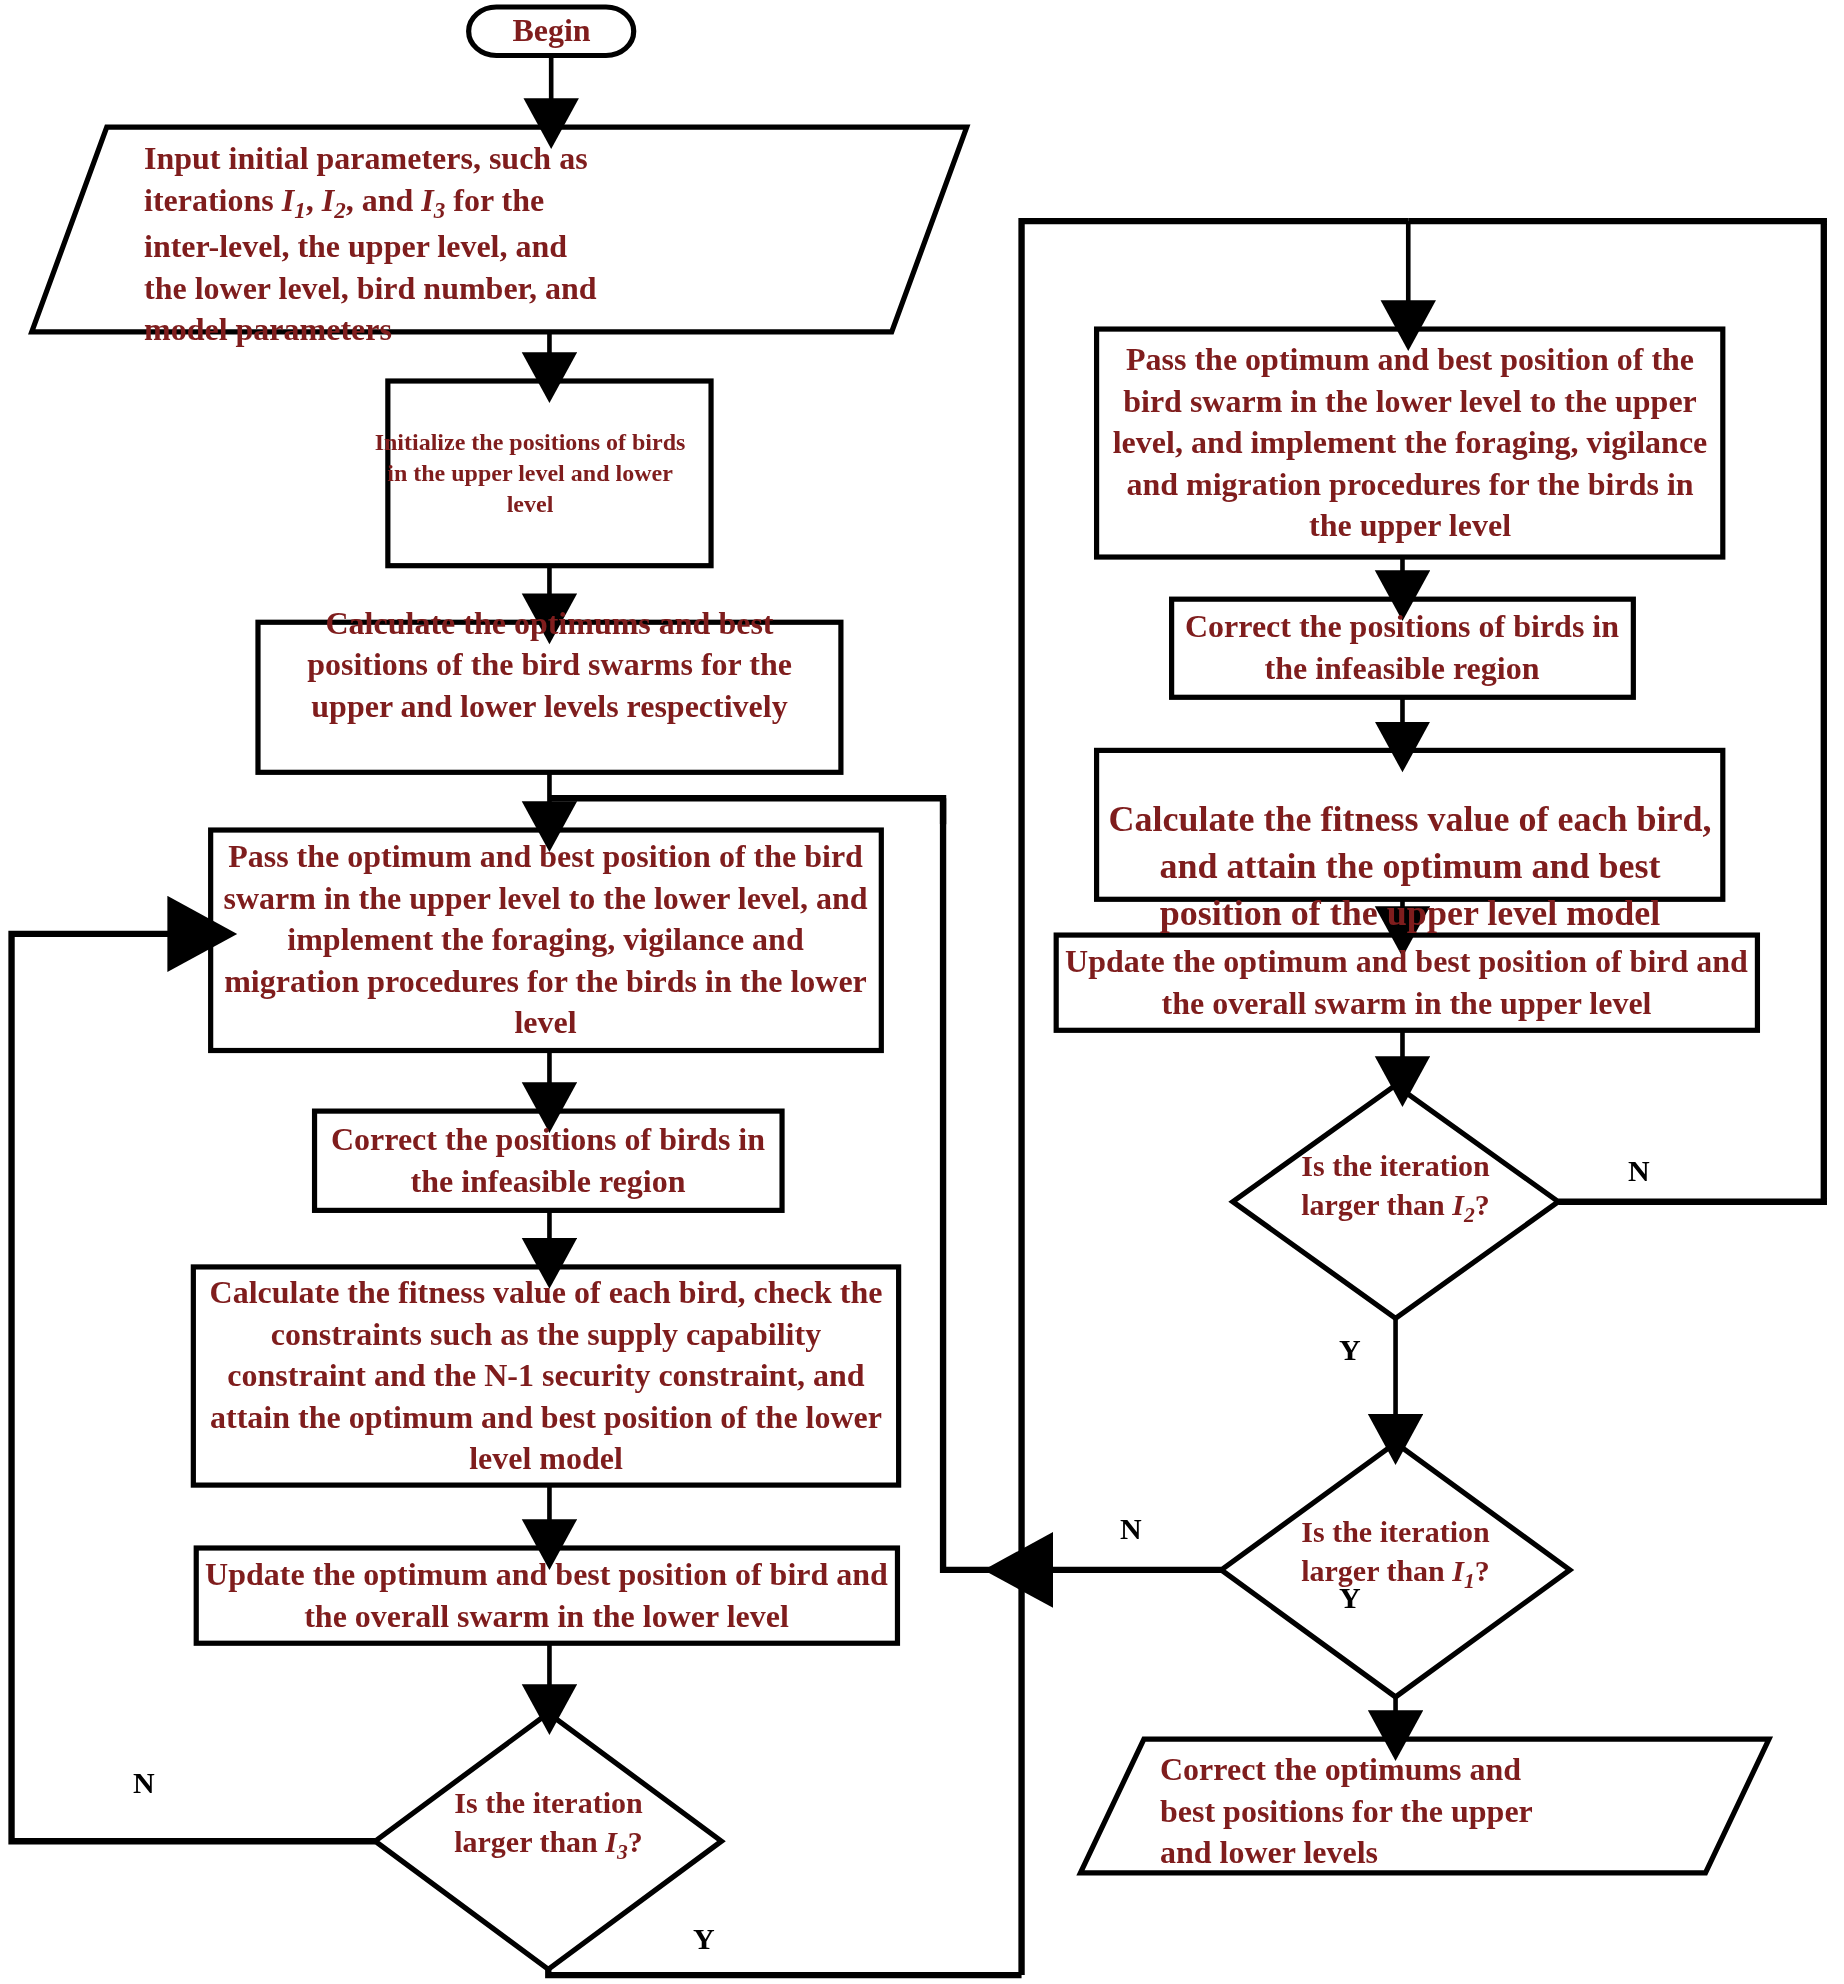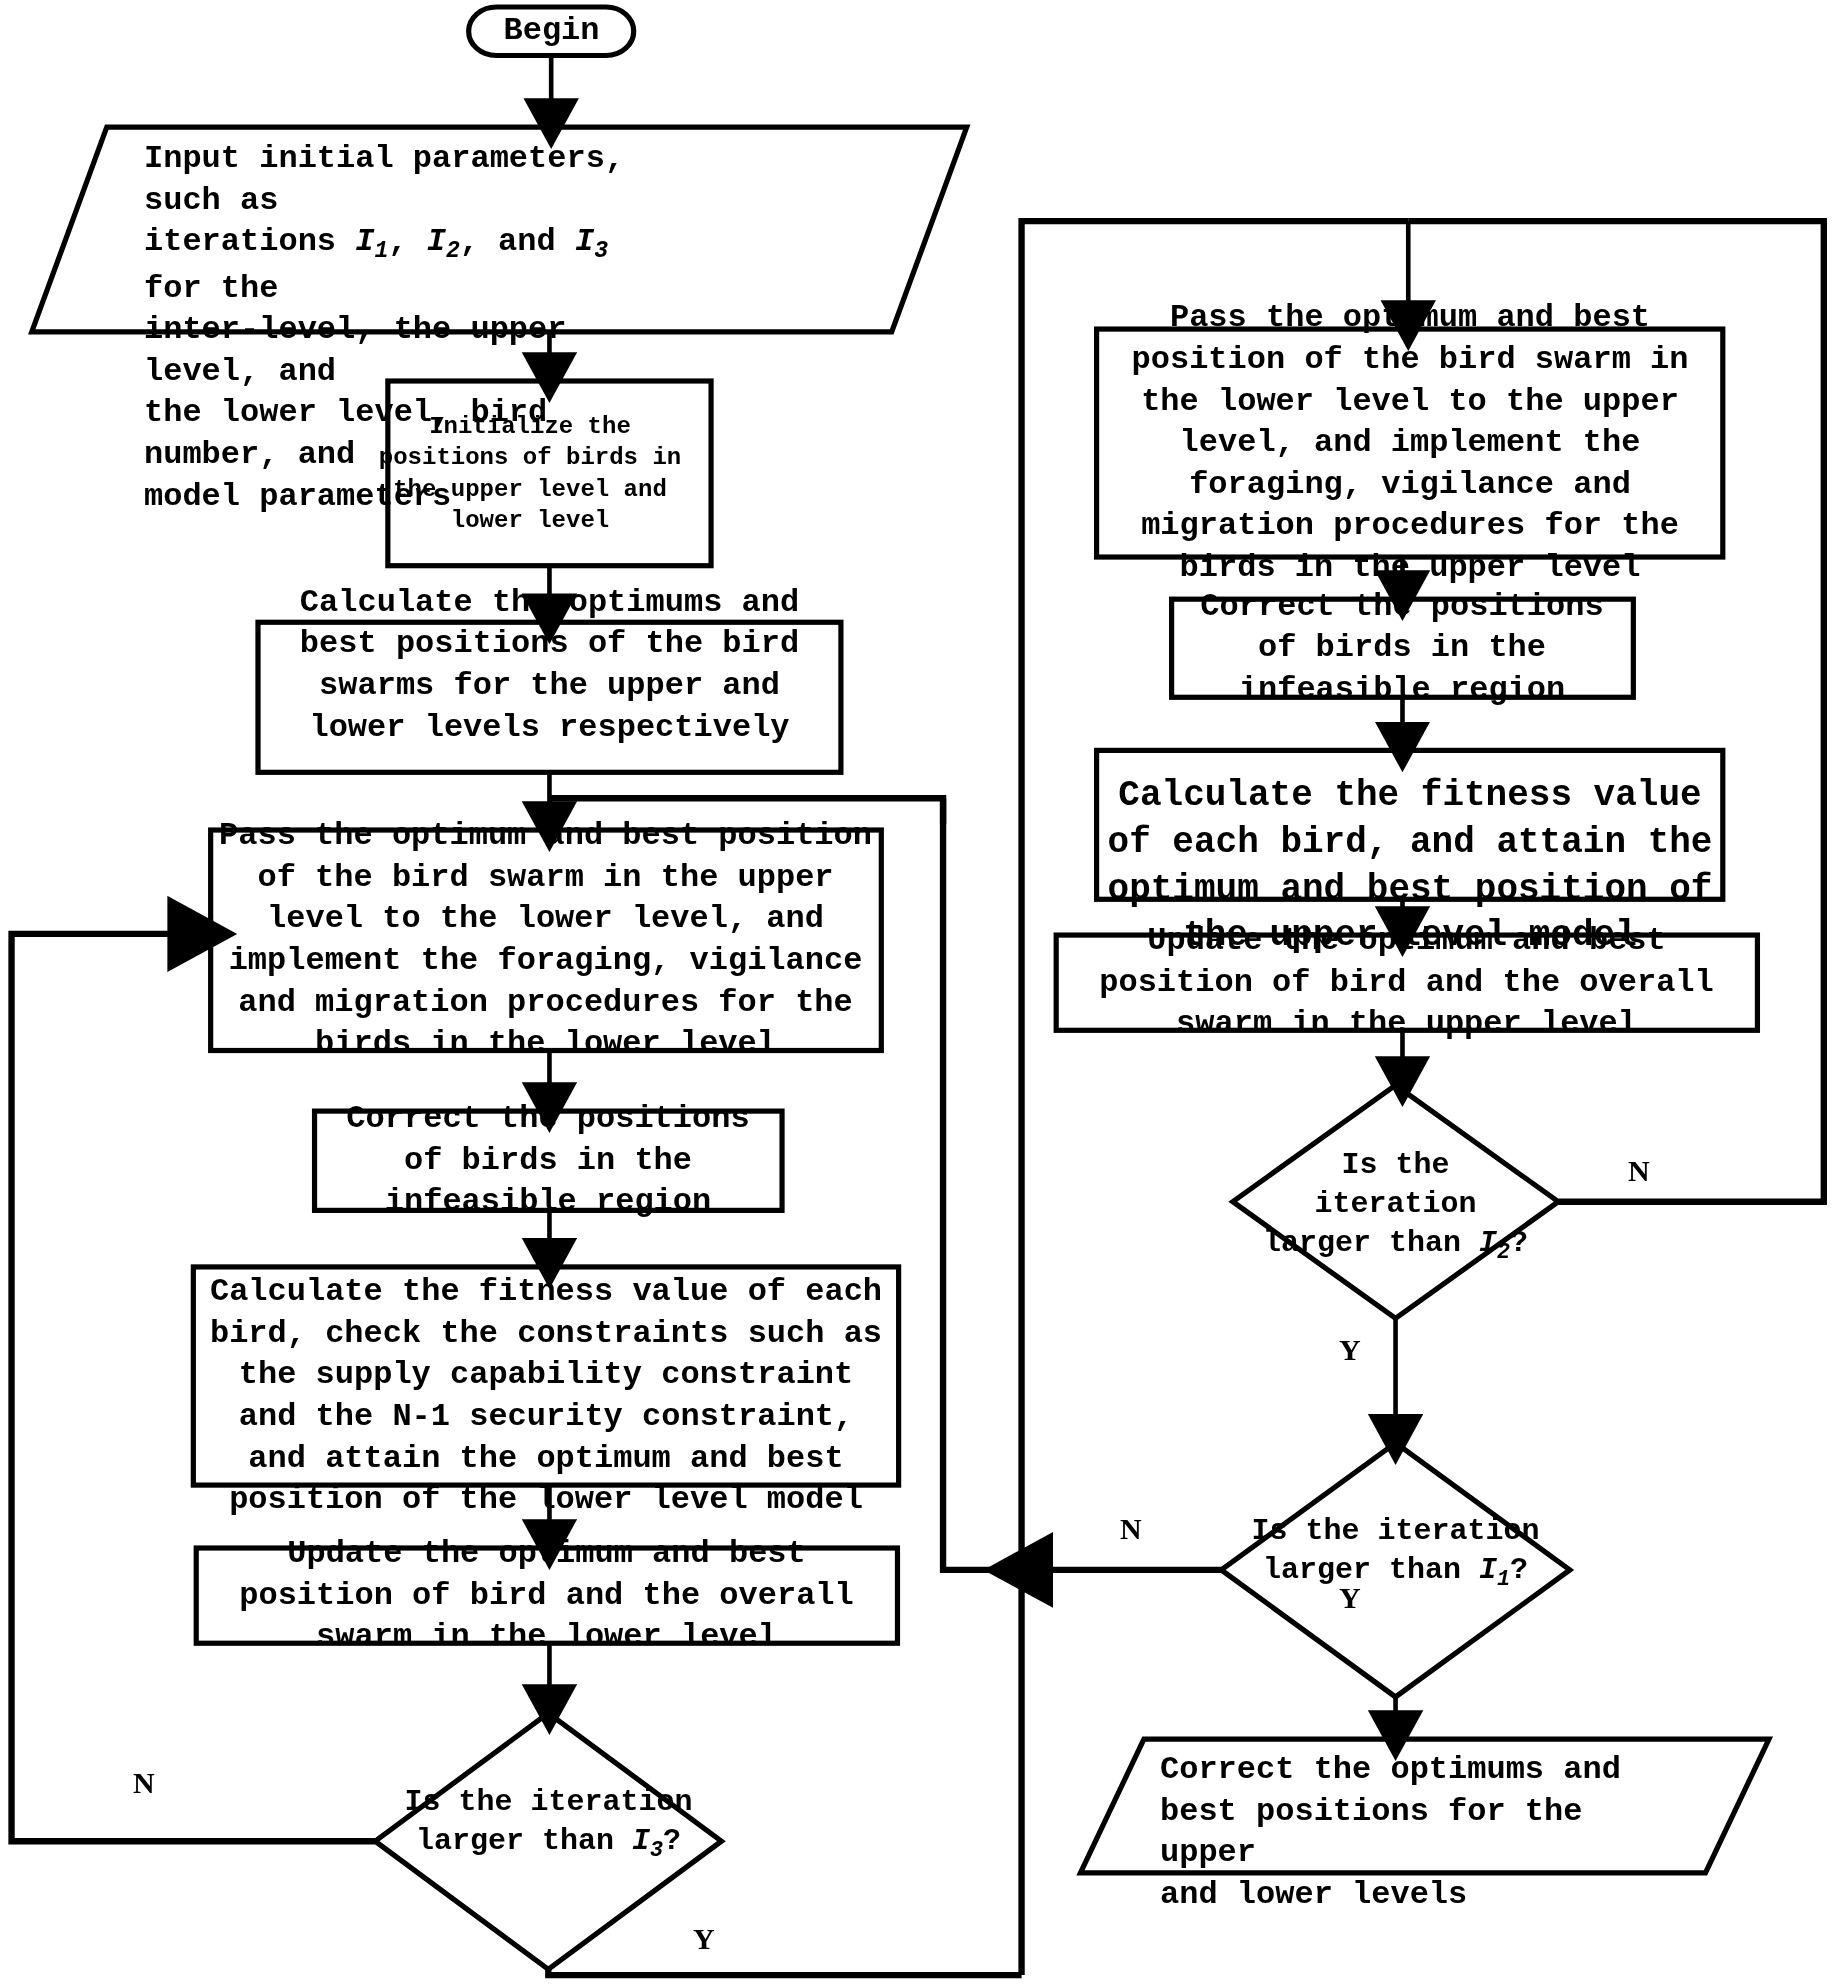--- a/index.html
+++ b/index.html
@@ -4,22 +4,22 @@
 <style>
   html,body{margin:0;padding:0;background:#ffffff;}
   body{width:1844px;height:1985px;overflow:hidden;
        font-family:"Liberation Serif","DejaVu Serif",serif;}
   #stage{position:relative;width:1844px;height:1985px;background:#fff;}
   svg{position:absolute;top:0;left:0;width:1844px;height:1985px;}
   .shape{fill:#ffffff;stroke:#000000;stroke-width:9;}
   .conn{stroke:#000000;stroke-width:8;fill:none;}
   .conn-thick{stroke:#000000;stroke-width:11;fill:none;}
   .node-text{position:absolute;display:flex;align-items:center;justify-content:center;
-             text-align:center;font-weight:bold;color:#000000;line-height:1.30;
-             font-family:Liberation Mono, monospace;}
+             text-align:center;font-weight:bold;color:#7f1d1d;line-height:1.30;
+             font-family:Liberation Serif, serif;}
   .lbl{position:absolute;font-weight:bold;color:#000;font-size:30px;
        font-family:"Liberation Serif","DejaVu Serif",serif;}
   .sub{font-size:0.72em;vertical-align:sub;font-style:italic;}
   .it{font-style:italic;}
 </style>
 </head>
 <body>
 
 <div id="stage">
 
@@ -118,21 +118,21 @@
   </div>
 
   <div class="node-text" style="left:374px;top:381px;width:312px;height:185px;font-size:24px;">Initialize the positions of birds in the upper level and lower level</div>
 
   <div class="node-text" style="left:264px;top:590px;width:571px;height:150px;font-size:32px;">Calculate the optimums and best positions of the bird swarms for the upper and lower levels respectively</div>
 
   <div class="node-text" style="left:216px;top:830px;width:659px;height:220px;font-size:32px;">Pass the optimum and best position of the bird swarm in the upper level to the lower level, and implement the foraging, vigilance and migration procedures for the birds in the lower level</div>
 
   <div class="node-text" style="left:320px;top:1111px;width:456px;height:99px;font-size:32px;">Correct the positions of birds in the infeasible region</div>
 
-  <div class="node-text" style="left:201px;top:1267px;width:690px;height:218px;font-size:32px;margin-top:20px;">Calculate the fitness value of each bird, check the constraints such as the supply capability constraint and the N-1 security constraint, and attain the optimum and best position of the lower level model</div>
+  <div class="node-text" style="left:201px;top:1267px;width:690px;height:218px;font-size:32px;">Calculate the fitness value of each bird, check the constraints such as the supply capability constraint and the N-1 security constraint, and attain the optimum and best position of the lower level model</div>
 
   <div class="node-text" style="left:203px;top:1548px;width:687px;height:95px;font-size:32px;">Update the optimum and best position of bird and the overall swarm in the lower level</div>
 
   <div class="node-text" style="left:404px;top:1783px;width:289px;height:115px;font-size:30px;display:block;">
     <div>Is the iteration</div>
     <div><span>larger than </span><span class="it">I</span><span class="it sub">3</span><span>?</span></div>
   </div>
 
   <div class="node-text" style="left:1104px;top:329px;width:612px;height:228px;font-size:32px;">Pass the optimum and best position of the bird swarm in the lower  level to the upper level, and implement the foraging, vigilance and migration procedures for the birds in the upper level</div>
 

